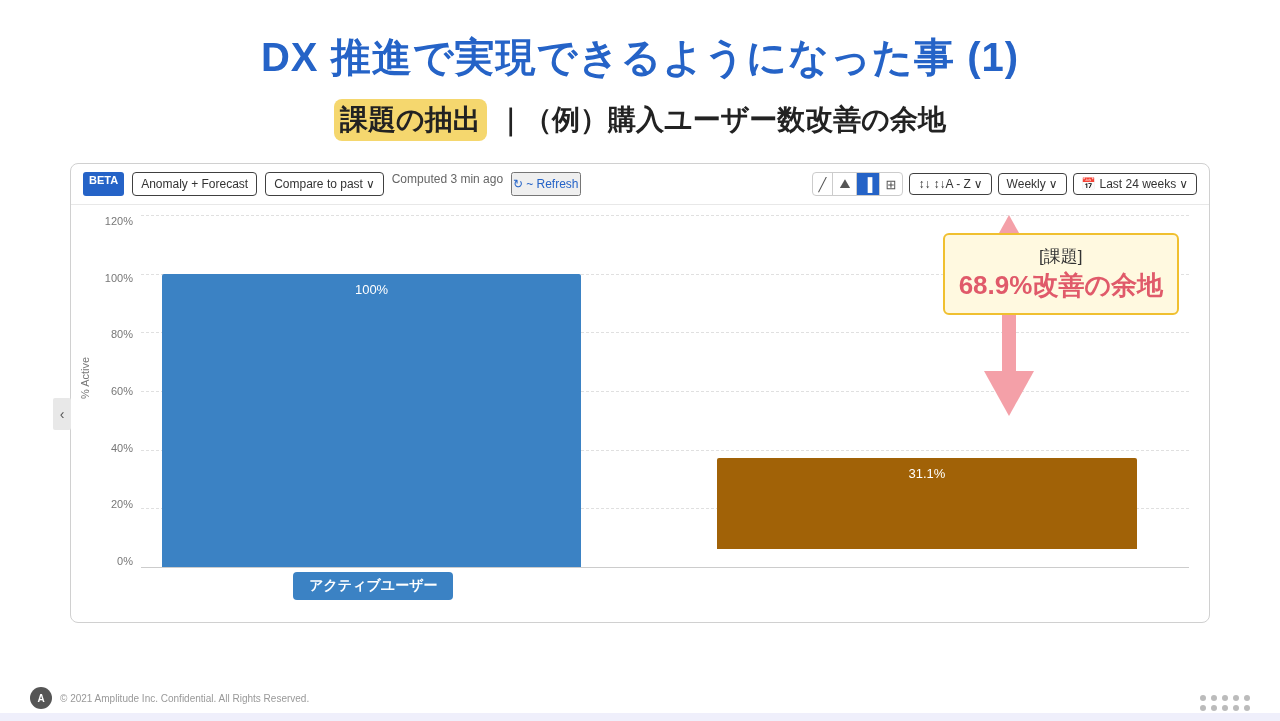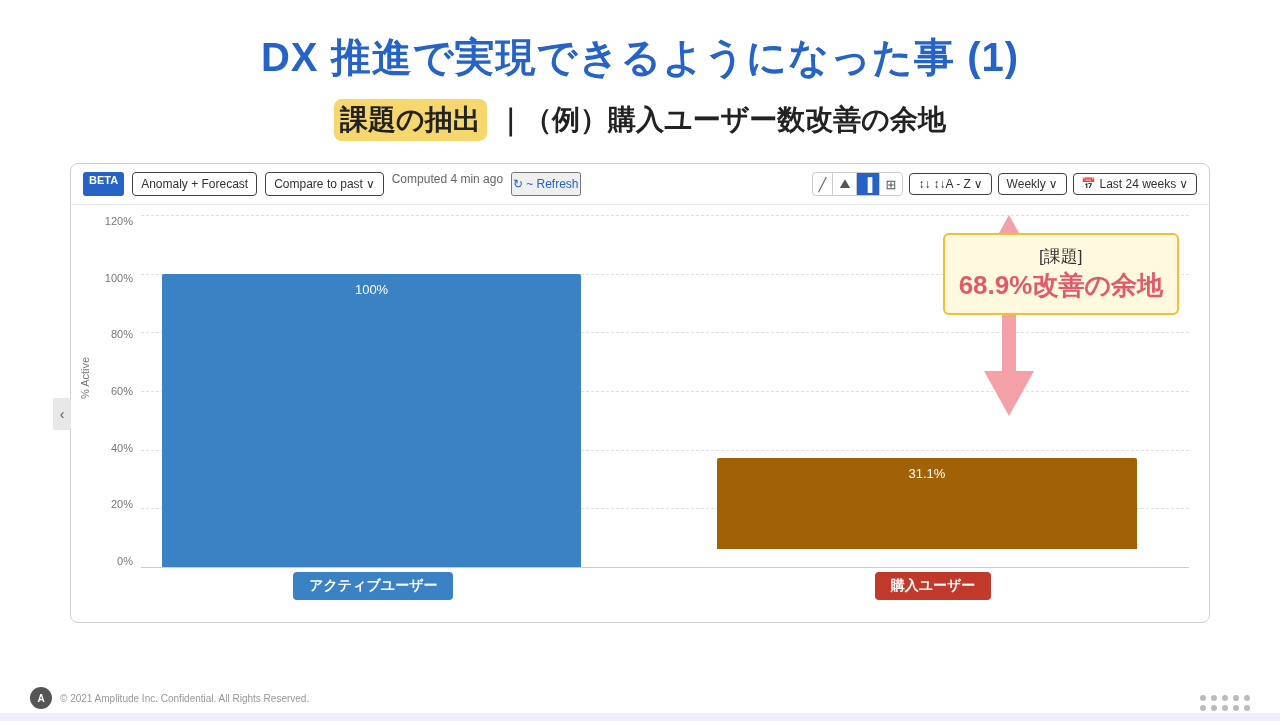--- a/index.html
+++ b/index.html
@@ -176,21 +176,21 @@
 
   <div class="chart-container">
 
     <div class="chart-toolbar">
       <span class="badge-beta">BETA</span>
       <button class="toolbar-btn">Anomaly + Forecast</button>
       <button class="toolbar-btn">
         <span>Compare to past</span>
         <span>∨</span>
       </button>
-      <span class="toolbar-text">Computed 4 min ago</span>
+      <span class="toolbar-text">Computed 3 min ago</span>
       <button class="toolbar-refresh">
         <span>↻</span>
         <span>~ Refresh</span>
       </button>
 
       <div class="toolbar-right">
         <div class="icon-group">
           <button class="icon-btn" title="Line chart">
             <span>╱</span>
           </button>
@@ -265,23 +265,20 @@
           <div style="font-size:17px;font-weight:400;color:#333;">[課題]</div>
           <div style="font-size:26px;font-weight:700;color:#e05a6a;">68.9%改善の余地</div>
         </div>
 
       </div>
 
       <div style="position:absolute;bottom:5px;left:70px;right:12px;height:45px;">
         <div style="position:absolute;left:2%;width:40%;display:flex;justify-content:center;">
           <span style="background:#3b82c4;color:#fff;font-size:14px;font-weight:700;padding:5px 16px;border-radius:4px;">アクティブユーザー</span>
         </div>
-        <div style="position:absolute;left:55%;width:40%;display:flex;justify-content:center;">
-          <span style="background:#c0392b;color:#fff;font-size:14px;font-weight:700;padding:5px 16px;border-radius:4px;">購入ユーザー</span>
-        </div>
       </div>
 
       <div style="position:absolute;left:-18px;top:50%;transform:translateY(-50%);width:18px;height:32px;background:#e8e8e8;display:flex;align-items:center;justify-content:center;cursor:pointer;border-radius:2px;">
         <span style="font-size:14px;color:#555;">‹</span>
       </div>
 
     </div>
   </div>
 
   <div class="footer">

